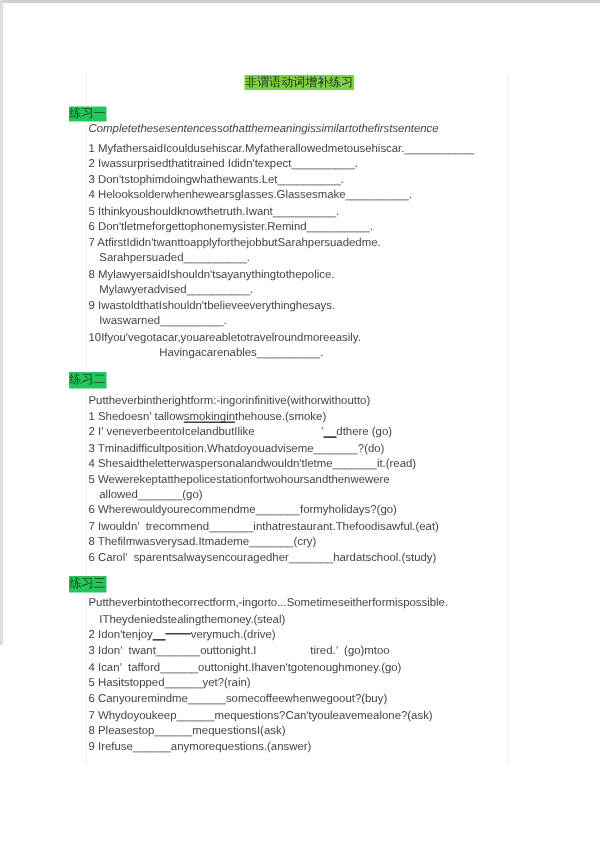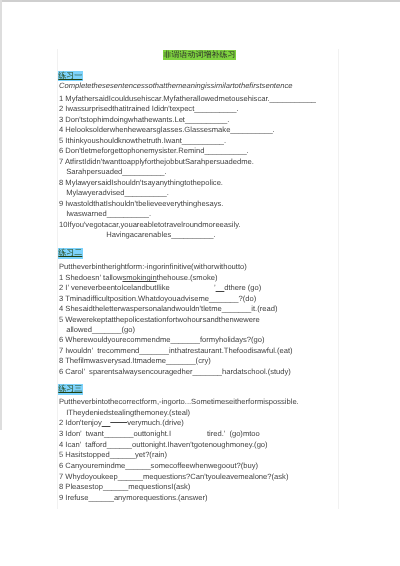--- a/index.html
+++ b/index.html
@@ -6,22 +6,22 @@
   body{width:400px;height:566px;background:#ffffff;overflow:hidden;
        font-family:"Liberation Sans",sans-serif;
        -webkit-font-smoothing:antialiased;text-rendering:geometricPrecision;}
   .page{position:absolute;left:0;top:0;width:373px;height:566px;background:#fff;}
   .edge-top{position:absolute;left:0;top:0;width:400px;height:2px;background:#cfcfcf;}
   .edge-left{position:absolute;left:0;top:0;width:2px;height:430px;background:#dddddd;}
   .col-l{position:absolute;left:57px;top:49px;width:1px;height:460px;background:#f1f1f1;}
   .col-r{position:absolute;left:338px;top:49px;width:1px;height:460px;background:#f1f1f1;}
   .doc-title{position:absolute;left:163px;top:49.7px;font-size:8px;
              background:#7ed13f;color:#2a2a2a;padding:0 0.5px;line-height:10px;white-space:pre;}
-  .ex-head{position:absolute;left:58px;font-size:8px;
-           background:#7dd3fc;color:#20400f;padding:0 0.3px;line-height:10.3px;white-space:pre;text-decoration:underline;}
+  .ex-head{position:absolute;left:46px;font-size:8px;
+           background:#22c55e;color:#20400f;padding:0 0.3px;line-height:10.3px;white-space:pre;}
   .ln{position:absolute;left:59px;font-size:7.6px;color:#434343;white-space:pre;line-height:9.6px;}
   .ln.ind{left:66.2px;}
   .u{text-decoration:underline;text-underline-offset:0.5px;text-decoration-thickness:0.5px;text-decoration-skip-ink:none;margin-top:21px;}
   .s{text-decoration:line-through;text-decoration-thickness:0.5px;}
 </style>
 </head>
 <body>
 
 <div class="page">
   <div class="edge-top"></div>

